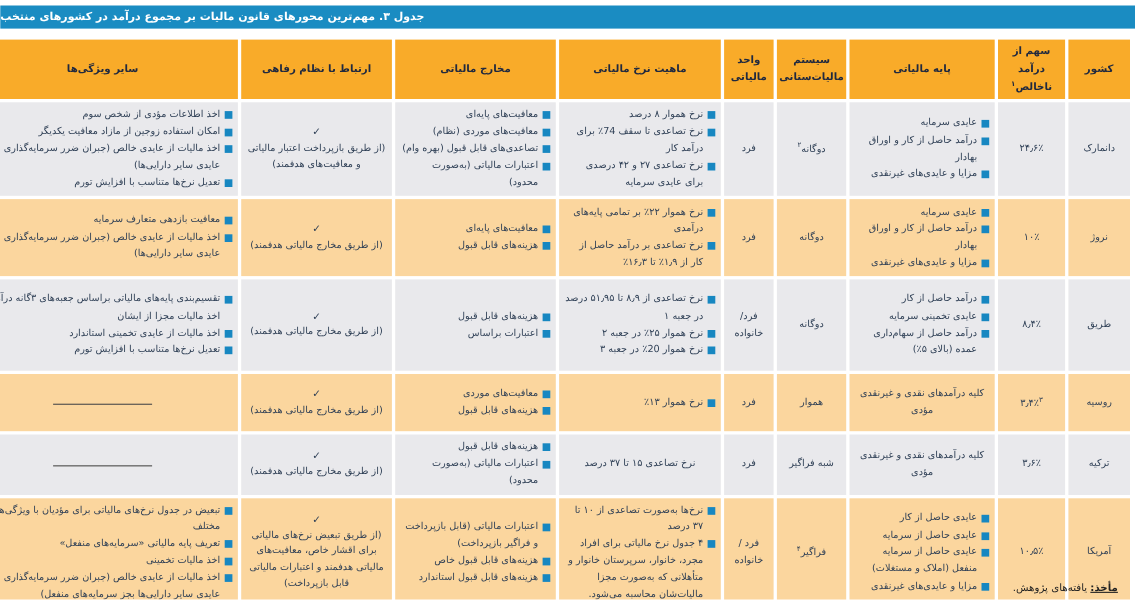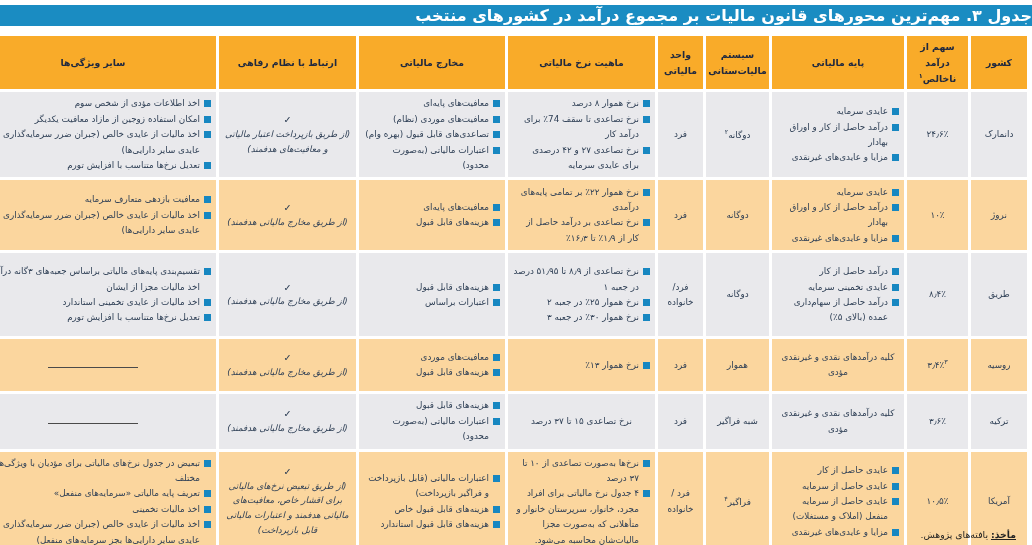--- a/index.html
+++ b/index.html
@@ -2,22 +2,22 @@
 <html lang="fa" dir="rtl"><head>
 <meta charset="utf-8">
 <style>
   html,body{margin:0;padding:0;}
   body{
     width:1032px;height:545px;position:relative;background:#ffffff;
     font-family:"DejaVu Sans", sans-serif;direction:rtl;overflow:hidden;
   }
   .titlebar{
     position:absolute;top:5px;left:0;right:0;height:21px;
-    background:#1a8cc2;color:#ffffff;font-size:16px;font-weight:bold;
-    text-align:right;line-height:21px;letter-spacing:0;
+    background:#1a8cc2;color:#ffffff;font-size:10px;font-weight:bold;
+    text-align:left;line-height:21px;letter-spacing:0;
   }
   .table-wrap{position:absolute;top:33px;right:2px;left:2px;}
   table{
     width:1028px;table-layout:fixed;
     border-collapse:separate;border-spacing:3px 3px;background:#ffffff;
   }
   th{
     background:#f9ab29;color:#20293f;font-size:9.3px;font-weight:bold;
     vertical-align:middle;text-align:center;padding:3px 2px;line-height:1.7;
   }
@@ -29,21 +29,21 @@
   td.orange{background:#fbd69e;}
   td.has-list{text-align:right;}
   .list{display:block;}
   .b-line{display:flex;align-items:flex-start;}
   .sq{
     flex:0 0 auto;width:7px;height:7px;background:#1787c1;
     display:inline-block;margin-left:4px;margin-top:4px;
   }
   .b-text{flex:1 1 auto;}
   .check{font-size:9.5px;line-height:1.4;color:#2e3f55;}
-  .note{font-size:8.8px;line-height:1.7;font-style:italic;}
+  .note{font-size:8.8px;line-height:1.7;}
   .dash{
     display:inline-block;width:90px;height:6px;
     border-bottom:1.4px solid #4a4a4a;
   }
   sup{font-size:6.5px;}
   .footer{
     position:absolute;bottom:5px;right:16px;font-size:9.3px;color:#222;
   }
   .footer b{font-weight:bold;text-decoration:underline;}
 </style>
@@ -249,21 +249,21 @@
               <div class="b-line">
                 <span class="sq"></span>
                 <div class="b-text">نرخ تصاعدی از ۸٫۹ تا ۵۱٫۹۵ درصد در جعبه ۱</div>
               </div>
               <div class="b-line">
                 <span class="sq"></span>
                 <div class="b-text">نرخ هموار ۲۵٪ در جعبه ۲</div>
               </div>
               <div class="b-line">
                 <span class="sq"></span>
-                <div class="b-text">نرخ هموار ۳۰٪ در جعبه ۳</div>
+                <div class="b-text">نرخ هموار 20٪ در جعبه ۳</div>
               </div>
             </div>
           </td>
           <td class="grey col-expenditure has-list">
             <div class="list">
               <div class="b-line">
                 <span class="sq"></span>
                 <div class="b-text">هزینه‌های قابل قبول</div>
               </div>
               <div class="b-line">

